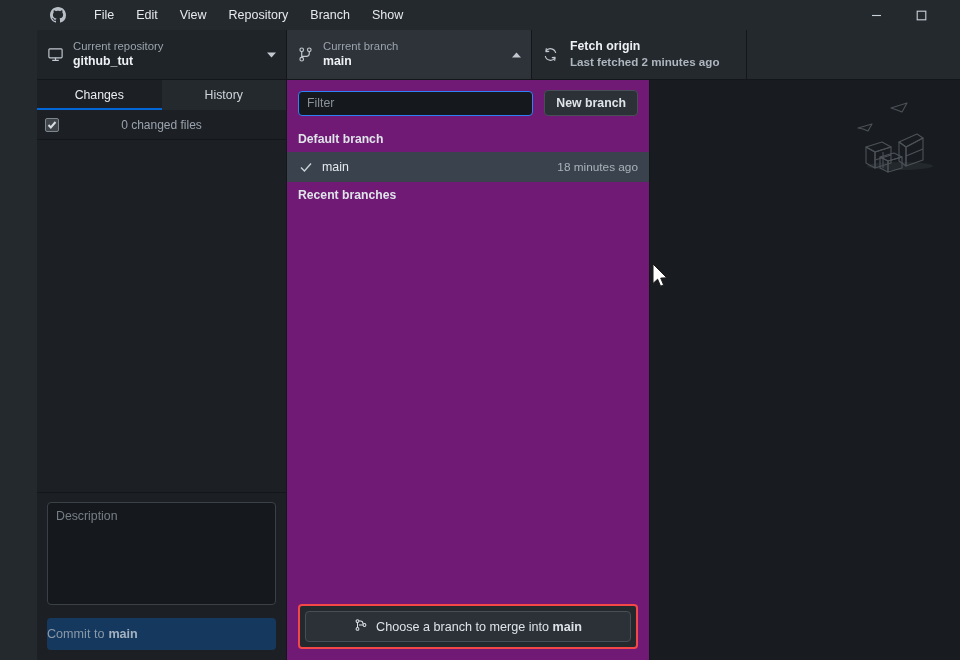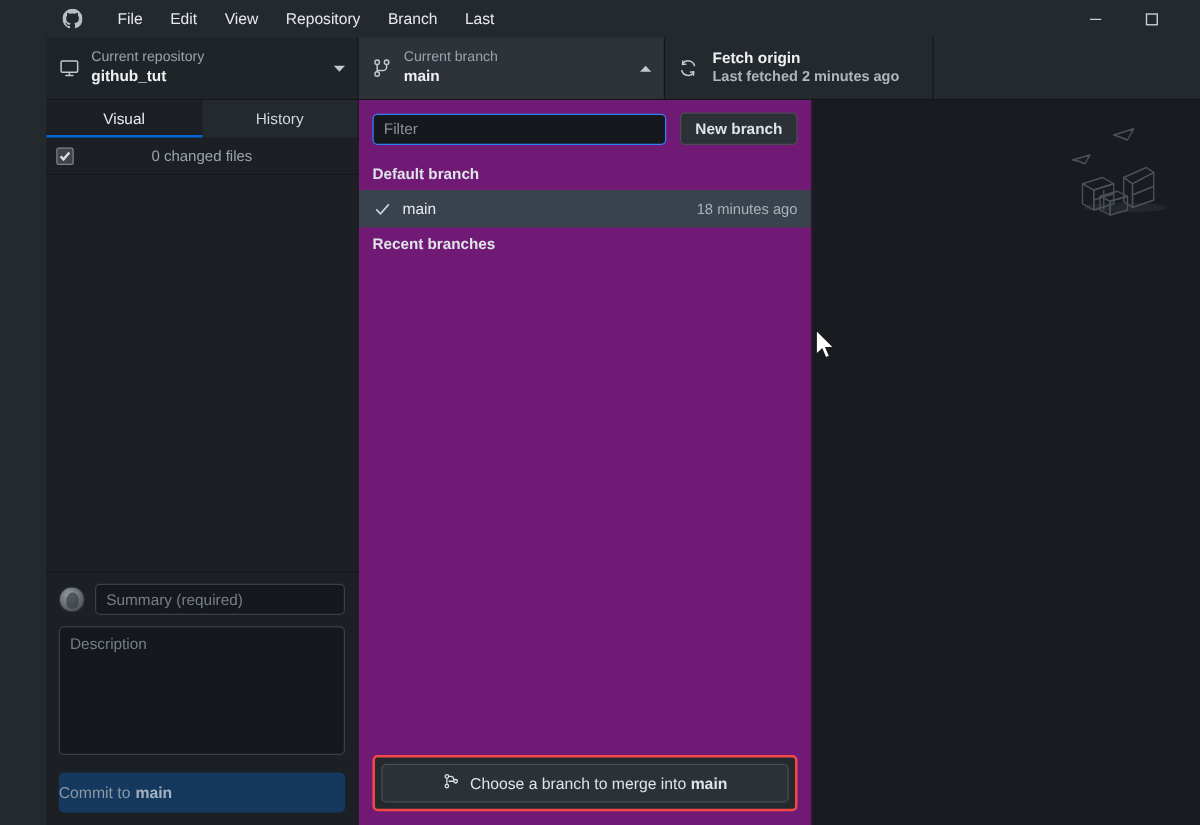--- a/index.html
+++ b/index.html
@@ -284,21 +284,21 @@
         <svg viewBox="0 0 16 16">
             <path d="M8 0C3.58 0 0 3.58 0 8c0 3.54 2.29 6.53 5.47 7.59.4.07.55-.17.55-.38 0-.19-.01-.82-.01-1.49-2.01.37-2.53-.49-2.69-.94-.09-.23-.48-.94-.82-1.13-.28-.15-.68-.52-.01-.53.63-.01 1.08.58 1.23.82.72 1.21 1.87.87 2.33.66.07-.52.28-.87.51-1.07-1.78-.2-3.64-.89-3.64-3.95 0-.87.31-1.59.82-2.15-.08-.2-.36-1.02.08-2.12 0 0 .67-.21 2.2.82.64-.18 1.32-.27 2-.27s1.36.09 2 .27c1.53-1.04 2.2-.82 2.2-.82.44 1.1.16 1.92.08 2.12.51.56.82 1.27.82 2.15 0 3.07-1.87 3.75-3.65 3.95.29.25.54.73.54 1.48 0 1.07-.01 1.93-.01 2.2 0 .21.15.46.55.38A8.01 8.01 0 0 0 16 8c0-4.42-3.58-8-8-8z"></path>
           </svg>
       </div>
       <div class="menubar">
         <div class="menu-item">File</div>
         <div class="menu-item">Edit</div>
         <div class="menu-item">View</div>
         <div class="menu-item">Repository</div>
         <div class="menu-item">Branch</div>
-        <div class="menu-item">Last</div>
+        <div class="menu-item">Show</div>
       </div>
       <div class="win-controls">
         <div class="win-btn">
           <svg viewBox="0 0 11 11">
               <line x1="1" y1="5.5" x2="10" y2="5.5"></line>
             </svg>
         </div>
         <div class="win-btn">
           <svg viewBox="0 0 11 11">
               <rect x="1.2" y="1.2" width="8.6" height="8.6"></rect>
@@ -371,43 +371,39 @@
       </div>
 
       <div class="tb-rest"></div>
     </div>
 
     <div class="body">
 
       <div class="sidebar">
         <div class="tabs">
           <div class="tab active">
-            <span>Visual</span>
+            <span>Changes</span>
           </div>
           <div class="tab">
             <span>History</span>
           </div>
         </div>
 
         <div class="changed-row">
           <span class="chk">
             <svg viewBox="0 0 10 10">
                 <polyline points="1.5,5 3.8,7.5 8.5,2"></polyline>
               </svg>
           </span>
           <span class="changed-label">0 changed files</span>
         </div>
 
         <div class="file-list"></div>
 
         <div class="commit-area">
-          <div class="summary-row">
-            <span class="avatar"></span>
-            <input class="inp" type="text" placeholder="Summary (required)" style="">
-          </div>
           <textarea class="desc" placeholder="Description" style=""></textarea>
           <button class="commit-btn">
             <span>Commit to </span>
               <b>main</b>
           </button>
         </div>
       </div>
 
       <div class="main">
         <div class="suggest-text">are some friendly suggestions for</div>

